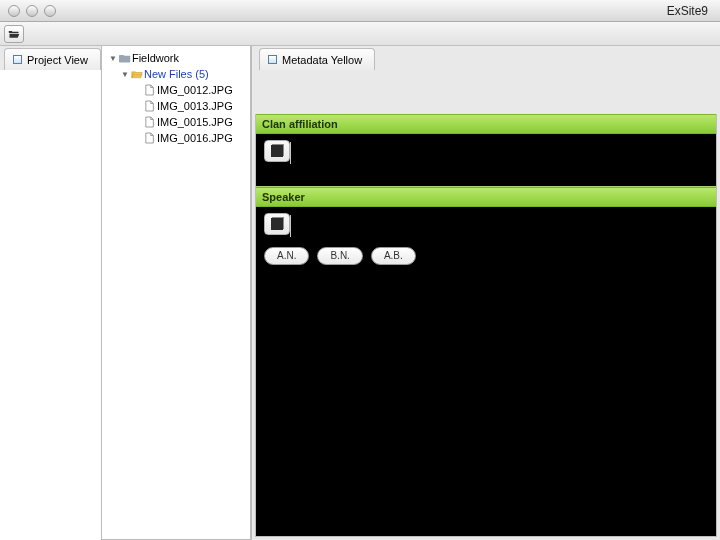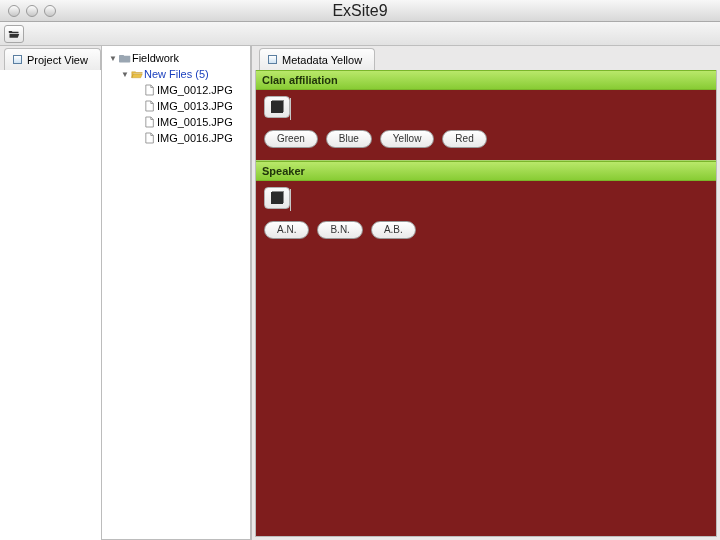--- a/index.html
+++ b/index.html
@@ -2,21 +2,21 @@
 <html><head>
 <meta charset="utf-8">
 <style>
   * { box-sizing: border-box; margin: 0; padding: 0; font-family: "Lucida Grande", "Helvetica Neue", Arial, sans-serif; }
   body { width: 720px; height: 540px; overflow: hidden; background: #eae9e9; }
 
   
   .titlebar { height: 22px; background: linear-gradient(#f7f7f7, #d8d8d8); border-bottom: 1px solid #aaa; display: flex; align-items: center; position: relative; }
   .traffic-lights { display: flex; gap: 6px; padding-left: 8px; }
   .traffic-lights span { width: 12px; height: 12px; border-radius: 50%; background: linear-gradient(#fcfcfc,#c7c7c7); border: 1px solid #9a9a9a; display: inline-block; }
-  .titlebar-title { position: absolute; left: 0; right: 0; text-align: center; font-size: 16px; color: #222; pointer-events: none; }
+  .titlebar-title { position: absolute; left: 0; right: 12px; text-align: right; font-size: 12px; color: #222; pointer-events: none; }
 
   
   .toolbar { height: 24px; background: linear-gradient(#f6f6f6,#e2e2e2); border-bottom: 1px solid #bebebe; display: flex; align-items: center; padding: 0 4px; gap: 4px; }
   .toolbar-btn { width: 20px; height: 18px; background: linear-gradient(#fff,#e6e6e6); border: 1px solid #a7a7a7; border-radius: 3px; display: flex; align-items: center; justify-content: center; font-size: 11px; cursor: pointer;}
   .toolbar-btn svg { width: 12px; height: 12px; }
 
   
   .main { display: flex; height: calc(540px - 22px - 24px); }
   .left-pane { width: 252px; border-right: 1px solid #bcbcbc; background: #fff; display: flex; flex-direction: row; }
   .right-pane { flex: 1; display: flex; flex-direction: column; padding: 0 3px 3px 3px; }
@@ -49,21 +49,21 @@
   .meta-header { height: 20px; background: linear-gradient(#b9e86a,#88cc34); border-top: 1px solid #7ab62a; border-bottom: 1px solid #7ab62a; font-size: 11px; color: #20350a; display: flex; align-items: center; padding-left: 6px; font-weight: bold; }
   .meta-body { padding: 6px 8px 12px 8px; }
   .meta-icon-row { margin-bottom: 10px; }
   .box-btn { display:inline-flex; width: 26px; height: 22px; border: 1px solid #b0b0b0; border-radius: 4px; background: linear-gradient(#fafafa,#e8e8e8); align-items: center; justify-content: center; cursor:pointer;}
   .box-btn span { display:inline-block; width: 12px; height: 12px; background:#2a2a2a; box-shadow: 1px -1px 0 #888;}
   .divider-vert { display:inline-block; width:1px; height: 22px; background: #c7c7c7; vertical-align: middle; margin-left: 0px;}
   .pill-row { display: flex; gap: 8px; flex-wrap: wrap; }
   .pill { height: 18px; padding: 0 12px; border: 1px solid #9a9a9a; border-radius: 10px; background: linear-gradient(#ffffff,#e9e9e9); font-size: 10px; display: flex; align-items: center; color: #333; cursor:pointer;}
   .section-divider { height: 1px; background: #a9d26c; }
 
-  .right-content { flex:1; background:#7f1d1d; border:1px solid #bcbcbc; border-top:none; overflow:hidden; }
+  .right-content { flex:1; background:#000000; border:1px solid #bcbcbc; border-top:none; overflow:hidden;margin-top:44px; }
 </style>
 </head>
 <body>
 
 <div class="titlebar">
   <div class="traffic-lights">
     <span></span>
     <span></span>
     <span></span>
   </div>
@@ -164,26 +164,20 @@
     <div class="right-content">
       <div class="meta-wrap" id="meta-wrap">
           <div class="meta-section">
     <div class="meta-header">Clan affiliation</div>
     <div class="meta-body">
       <div class="meta-icon-row">
         <span class="box-btn">
                   <span></span>
                 </span><span class="divider-vert"></span>
       </div>
-      <div class="pill-row">
-                <div class="pill">Green</div>
-                <div class="pill">Blue</div>
-                <div class="pill">Yellow</div>
-                <div class="pill">Red</div>
-              </div>
     </div>
           </div>
           <div class="section-divider"></div>
           <div class="meta-section">
     <div class="meta-header">Speaker</div>
     <div class="meta-body">
       <div class="meta-icon-row">
         <span class="box-btn">
                   <span></span>
                 </span><span class="divider-vert"></span>

